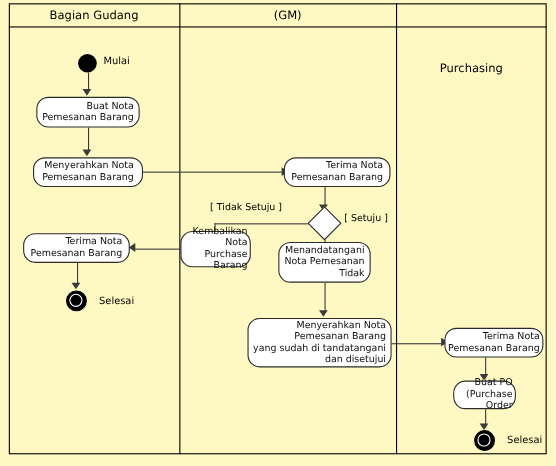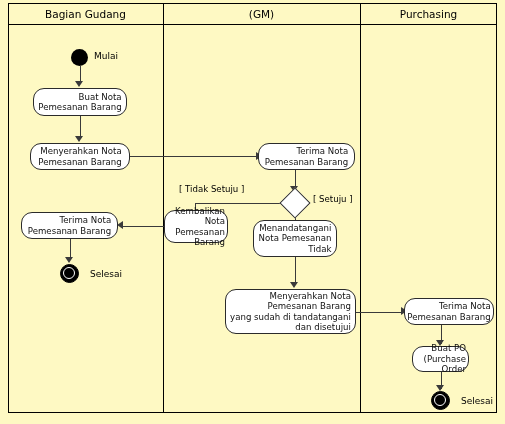--- a/index.html
+++ b/index.html
@@ -160,21 +160,21 @@
   <div class="header-rule"></div>
   <div class="lane-divider" style="left:163px;"></div>
   <div class="lane-divider" style="left:360px;"></div>
 
   <div class="lane-header" style="left:8px;width:155px;">
     <span class="reg">Bagian Gudang</span>
   </div>
   <div class="lane-header" style="left:163px;width:197px;">
       <span class="reg"> (GM)</span>
   </div>
-  <div class="lane-header" style="left:360px;width:137px;">
+  <div class="lane-header" style="left:360px;width:137px;margin-top:48px;">
     <span class="reg">Purchasing</span>
   </div>
 
   <div class="start-node" style="left:71px;top:49px;"></div>
   <div class="node-label" style="left:94px;top:51px;">Mulai</div>
 
   <div class="edge-v" style="left:79.5px;top:66px;height:16px;"></div>
   <div class="arrow arrow-down" style="left:75.3px;top:81px;"></div>
 
   <div class="activity" style="left:33px;top:88px;width:94px;height:28px;">Buat Nota
@@ -199,29 +199,29 @@
   <div class="node-label" style="left:90px;top:269px;">Selesai</div>
 
   <div class="activity" style="left:258px;top:143px;width:97px;height:27px;">Terima Nota
 Pemesanan Barang</div>
 
   <div class="edge-v" style="left:294.5px;top:170px;height:17px;"></div>
   <div class="arrow arrow-down" style="left:290.3px;top:186px;"></div>
 
   <div class="decision" style="left:284px;top:192px;"></div>
 
-  <div class="guard" style="left:179px;top:184px;text-align:center;">[ Tidak Setuju ]</div>
+  <div class="guard" style="left:191px;top:184px;text-align:center;">[ Tidak Setuju ]</div>
   <div class="guard" style="left:313px;top:194px;">[ Setuju ]</div>
 
   <div class="edge-h" style="left:195px;top:202.5px;width:90px;"></div>
   <div class="edge-v" style="left:195px;top:202.5px;height:12px;"></div>
   <div class="arrow arrow-down" style="left:190.8px;top:212px;"></div>
 
   <div class="activity" style="left:164px;top:210px;width:64px;height:33px;">Kembalikan
-Nota Pemesanan
+Nota Purchase
 Barang</div>
 
   <div class="edge-h" style="left:122px;top:225.5px;width:42px;"></div>
   <div class="arrow arrow-left" style="left:117px;top:221.3px;"></div>
 
   <div class="edge-v" style="left:294.5px;top:214px;height:17px;"></div>
   <div class="arrow arrow-down" style="left:290.3px;top:229px;"></div>
 
   <div class="activity" style="left:253px;top:220px;width:84px;height:37px;">Menandatangani
 Nota Pemesanan

